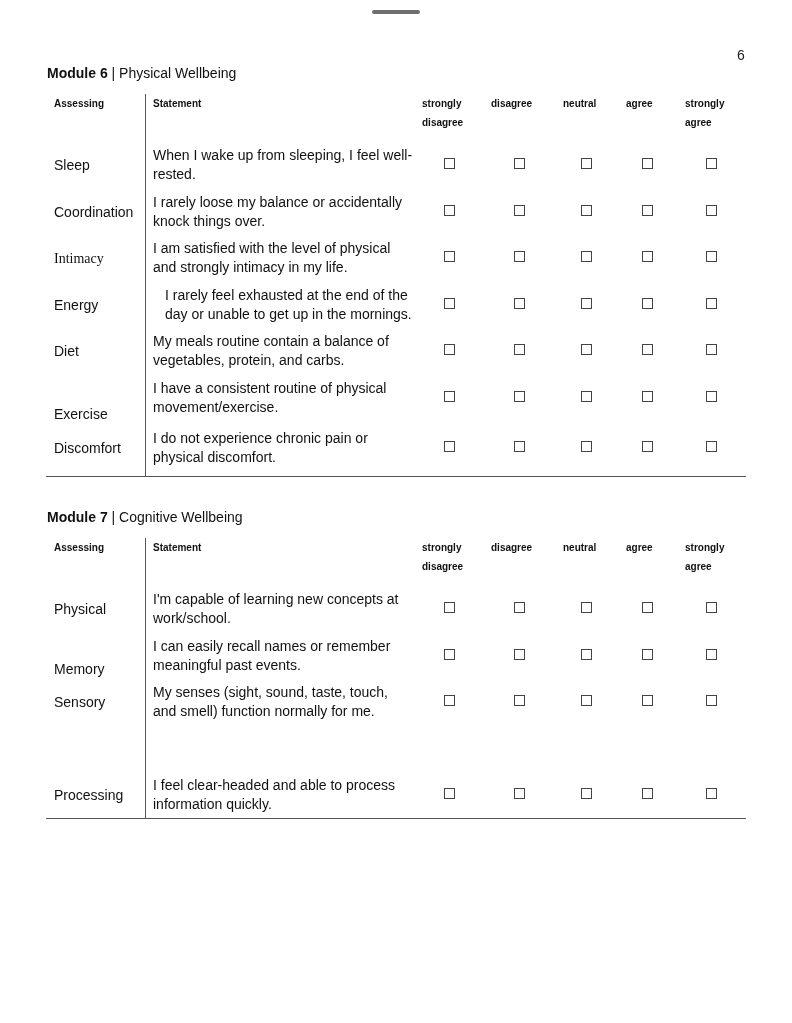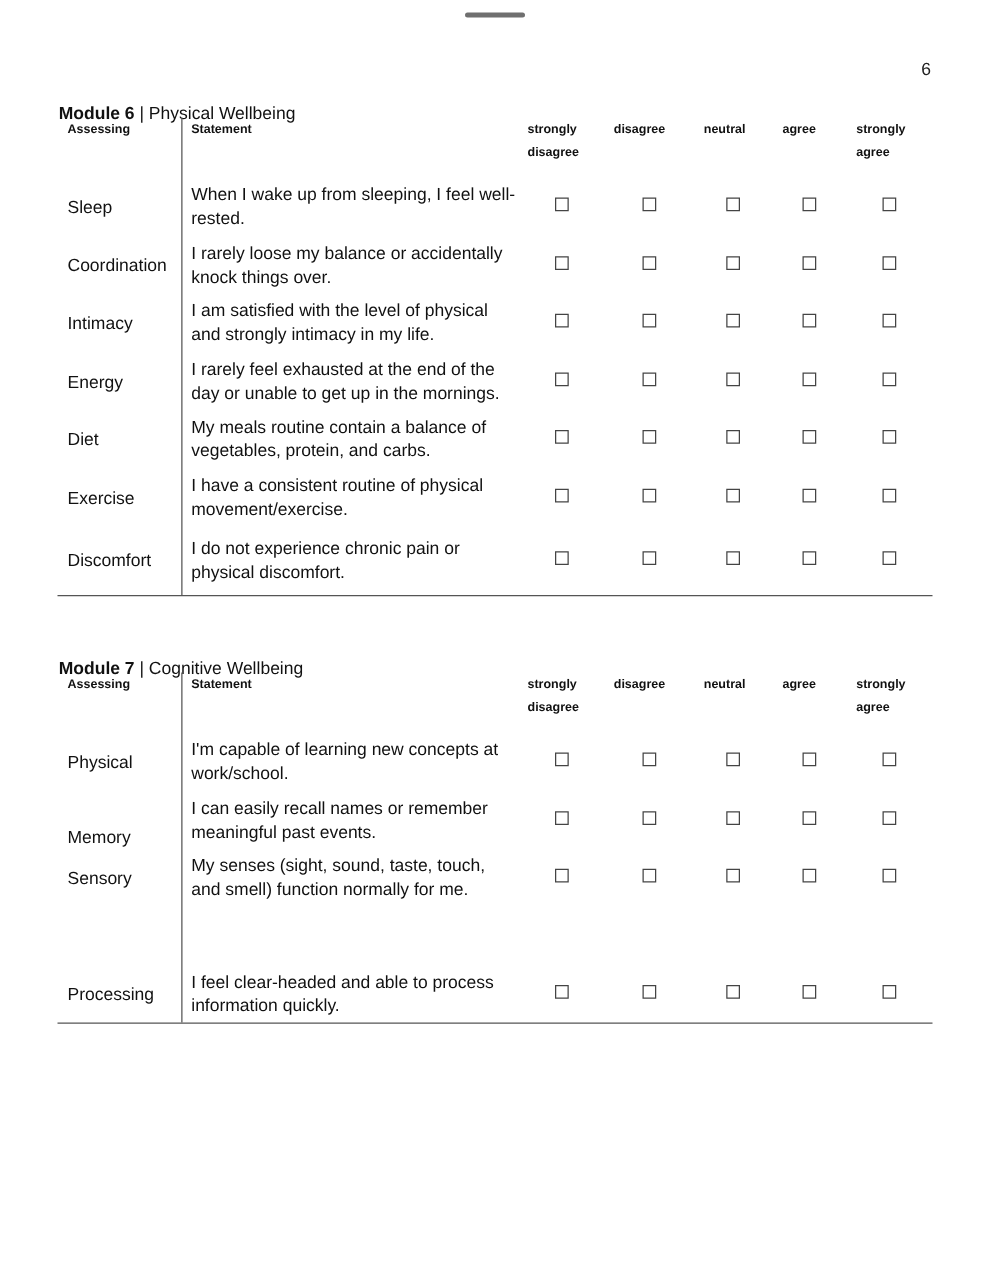--- a/index.html
+++ b/index.html
@@ -1,21 +1,21 @@
 <!DOCTYPE html>
 <html><head>
   <meta charset="utf-8">
   <style>
     html, body { margin: 0; padding: 0; background: #ffffff; }
     body { width: 792px; height: 1023px; position: relative; overflow: hidden;
            font-family: "Liberation Sans", "DejaVu Sans", sans-serif; color: #111; }
     .handle { position: absolute; left: 372px; top: 10px; width: 48px; height: 4px;
               border-radius: 2px; background: #6f6f6f; }
     .page-num { position: absolute; left: 737px; top: 47px; font-size: 14px; color: #222; }
-    .module-title { position: absolute; left: 47px; font-size: 14px; color: #111; margin-top: 17px; }
+    .module-title { position: absolute; left: 47px; font-size: 14px; color: #111; }
     .module-title b { font-weight: bold; }
     .tbl { position: absolute; left: 46px; width: 700px; }
     .tbl .vline { position: absolute; left: 99px; top: 0; width: 1px; background: #555; }
     .tbl .bottom { position: absolute; left: 0; width: 700px; height: 1px; background: #555; }
     .hdr { position: absolute; top: 0; left: 0; width: 700px; height: 50px;
            font-size: 10px; font-weight: bold; line-height: 19px; }
     .hdr span { position: absolute; top: 0; }
     .row { position: absolute; left: 0; width: 700px; font-size: 14px; line-height: 19px; }
     .row .assess { position: absolute; left: 8px; }
     .row .stmt { position: absolute; left: 107px; width: 260px; }
@@ -53,48 +53,48 @@
     <div class="row" style="top: 50px; height: 46px;">
       <span class="assess" style="top: 12px;">Sleep</span>
       <span class="stmt" style="top: 2px;">When I wake up from sleeping, I feel well-rested.</span>
       <div class="cb" style="left: 398px; top: 14px;"></div>
       <div class="cb" style="left: 468px; top: 14px;"></div>
       <div class="cb" style="left: 535px; top: 14px;"></div>
       <div class="cb" style="left: 596px; top: 14px;"></div>
       <div class="cb" style="left: 660px; top: 14px;"></div>
     </div>
     <div class="row" style="top: 143px; height: 46px;">
-      <span class="assess" style="top: 12px;">Intimacy</span>
+      <span class="assess" style="top: 12px; font-family: Liberation Serif, serif;">Intimacy</span>
       <span class="stmt" style="top: 2px;">I am satisfied with the level of physical and strongly intimacy in my life.</span>
       <div class="cb" style="left: 398px; top: 14px;"></div>
       <div class="cb" style="left: 468px; top: 14px;"></div>
       <div class="cb" style="left: 535px; top: 14px;"></div>
       <div class="cb" style="left: 596px; top: 14px;"></div>
       <div class="cb" style="left: 660px; top: 14px;"></div>
     </div>
     <div class="row" style="top: 190px; height: 46px;">
       <span class="assess" style="top: 12px;">Energy</span>
-      <span class="stmt" style="top: 2px;">I rarely feel exhausted at the end of the day or unable to get up in the mornings.</span>
+      <span class="stmt" style="top: 2px; margin-left: 12px;">I rarely feel exhausted at the end of the day or unable to get up in the mornings.</span>
       <div class="cb" style="left: 398px; top: 14px;"></div>
       <div class="cb" style="left: 468px; top: 14px;"></div>
       <div class="cb" style="left: 535px; top: 14px;"></div>
       <div class="cb" style="left: 596px; top: 14px;"></div>
       <div class="cb" style="left: 660px; top: 14px;"></div>
     </div>
     <div class="row" style="top: 236px; height: 46px;">
       <span class="assess" style="top: 12px;">Diet</span>
       <span class="stmt" style="top: 2px;">My meals routine contain a balance of vegetables, protein, and carbs.</span>
       <div class="cb" style="left: 398px; top: 14px;"></div>
       <div class="cb" style="left: 468px; top: 14px;"></div>
       <div class="cb" style="left: 535px; top: 14px;"></div>
       <div class="cb" style="left: 596px; top: 14px;"></div>
       <div class="cb" style="left: 660px; top: 14px;"></div>
     </div>
     <div class="row" style="top: 283px; height: 46px;">
-      <span class="assess" style="top: 12px;">Exercise</span>
+      <span class="assess" style="top: 28px;">Exercise</span>
       <span class="stmt" style="top: 2px;">I have a consistent routine of physical movement/exercise.</span>
       <div class="cb" style="left: 398px; top: 14px;"></div>
       <div class="cb" style="left: 468px; top: 14px;"></div>
       <div class="cb" style="left: 535px; top: 14px;"></div>
       <div class="cb" style="left: 596px; top: 14px;"></div>
       <div class="cb" style="left: 660px; top: 14px;"></div>
     </div>
     <div class="row" style="top: 333px; height: 46px;">
       <span class="assess" style="top: 12px;">Discomfort</span>
       <span class="stmt" style="top: 2px;">I do not experience chronic pain or physical discomfort.</span>

